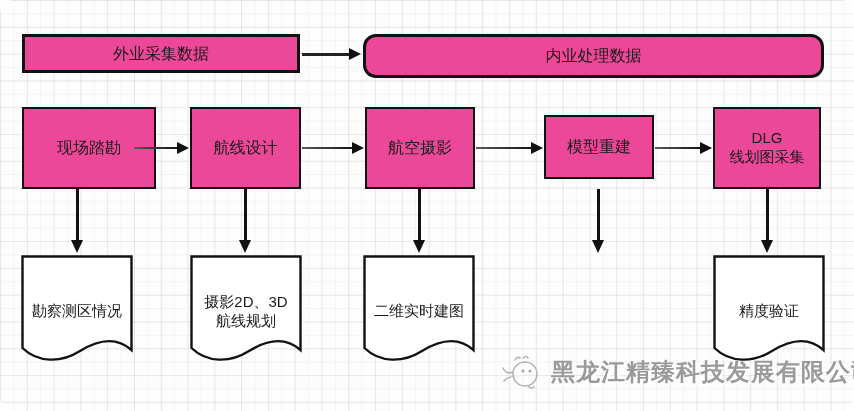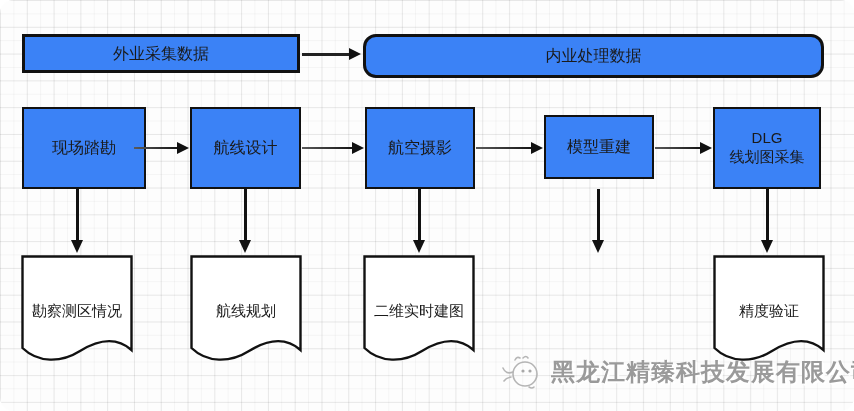--- a/index.html
+++ b/index.html
@@ -11,21 +11,21 @@
     position:absolute;inset:0;border-radius:14px;overflow:hidden;
     background-color:#fdfdfd;
     background-image:
       linear-gradient(to right, rgba(0,0,0,0.055) 1px, transparent 1px),
       linear-gradient(to bottom, rgba(0,0,0,0.055) 1px, transparent 1px),
       linear-gradient(to right, rgba(0,0,0,0.035) 1px, transparent 1px),
       linear-gradient(to bottom, rgba(0,0,0,0.035) 1px, transparent 1px);
     background-size:26.8px 26.8px, 26.8px 26.8px, 13.4px 13.4px, 13.4px 13.4px;
   }
   .pbox{
-    position:absolute;box-sizing:border-box;background:#3b82f6;border:2px solid #111111;
+    position:absolute;box-sizing:border-box;background:#ec4899;border:2px solid #111111;
     display:flex;flex-direction:column;align-items:center;justify-content:center;
     color:#1a1a1a;font-size:16px;line-height:1.25;text-align:center;
   }
   .pbox.thick{border-width:3px;}
   .doc{position:absolute;width:112px;height:108px;}
   .doc svg{position:absolute;left:0;top:0;}
   .doc .doc-label{
     position:absolute;left:0;right:0;top:26px;height:60px;
     display:flex;flex-direction:column;align-items:center;justify-content:center;
     color:#1a1a1a;font-size:15px;line-height:1.3;text-align:center;
@@ -62,21 +62,21 @@
     <span>外业采集数据</span>
   </div>
   <div class="harrow thickarrow" style="left:302px;top:54px;width:59px;">
     <i class="hline"></i>
     <i class="hhead"></i>
   </div>
   <div class="pbox thick" style="left:363px;top:34px;width:461px;height:44px;border-radius:13px;">
     <span>内业处理数据</span>
   </div>
 
-  <div class="pbox" style="left:22px;top:107px;width:124px;height:82px;">
+  <div class="pbox" style="left:22px;top:107px;width:134px;height:82px;">
     <span>现场踏勘</span>
   </div>
   <div class="pbox" style="left:190px;top:107px;width:111px;height:82px;">
     <span>航线设计</span>
   </div>
   <div class="pbox" style="left:365px;top:107px;width:110px;height:82px;align-items:center;">
     <span>航空摄影</span>
   </div>
   <div class="pbox" style="left:544px;top:115px;width:110px;height:64px;">
     <span>模型重建</span>
@@ -130,20 +130,21 @@
     </svg>
     <div class="doc-label">
         <span>勘察测区情况</span>
       </div>
   </div>
   <div class="doc" style="left:190px;top:255px;">
     <svg width="112" height="108" viewBox="0 0 112 108">
       <path d="M1.5,1.5 L110.5,1.5 L110.5,95 C97,83 80,83 59,96 C40,108 17,108 1.5,93 Z" fill="#ffffff" stroke="#111111" stroke-width="2.4"></path>
     </svg>
     <div class="doc-label">
+      <span>摄影2D、3D</span>
       <span>航线规划</span>
     </div>
   </div>
   <div class="doc" style="left:363px;top:255px;">
     <svg width="112" height="108" viewBox="0 0 112 108">
       <path d="M1.5,1.5 L110.5,1.5 L110.5,95 C97,83 80,83 59,96 C40,108 17,108 1.5,93 Z" fill="#ffffff" stroke="#111111" stroke-width="2.4"></path>
     </svg>
     <div class="doc-label">
         <span>二维实时建图</span>
       </div>

